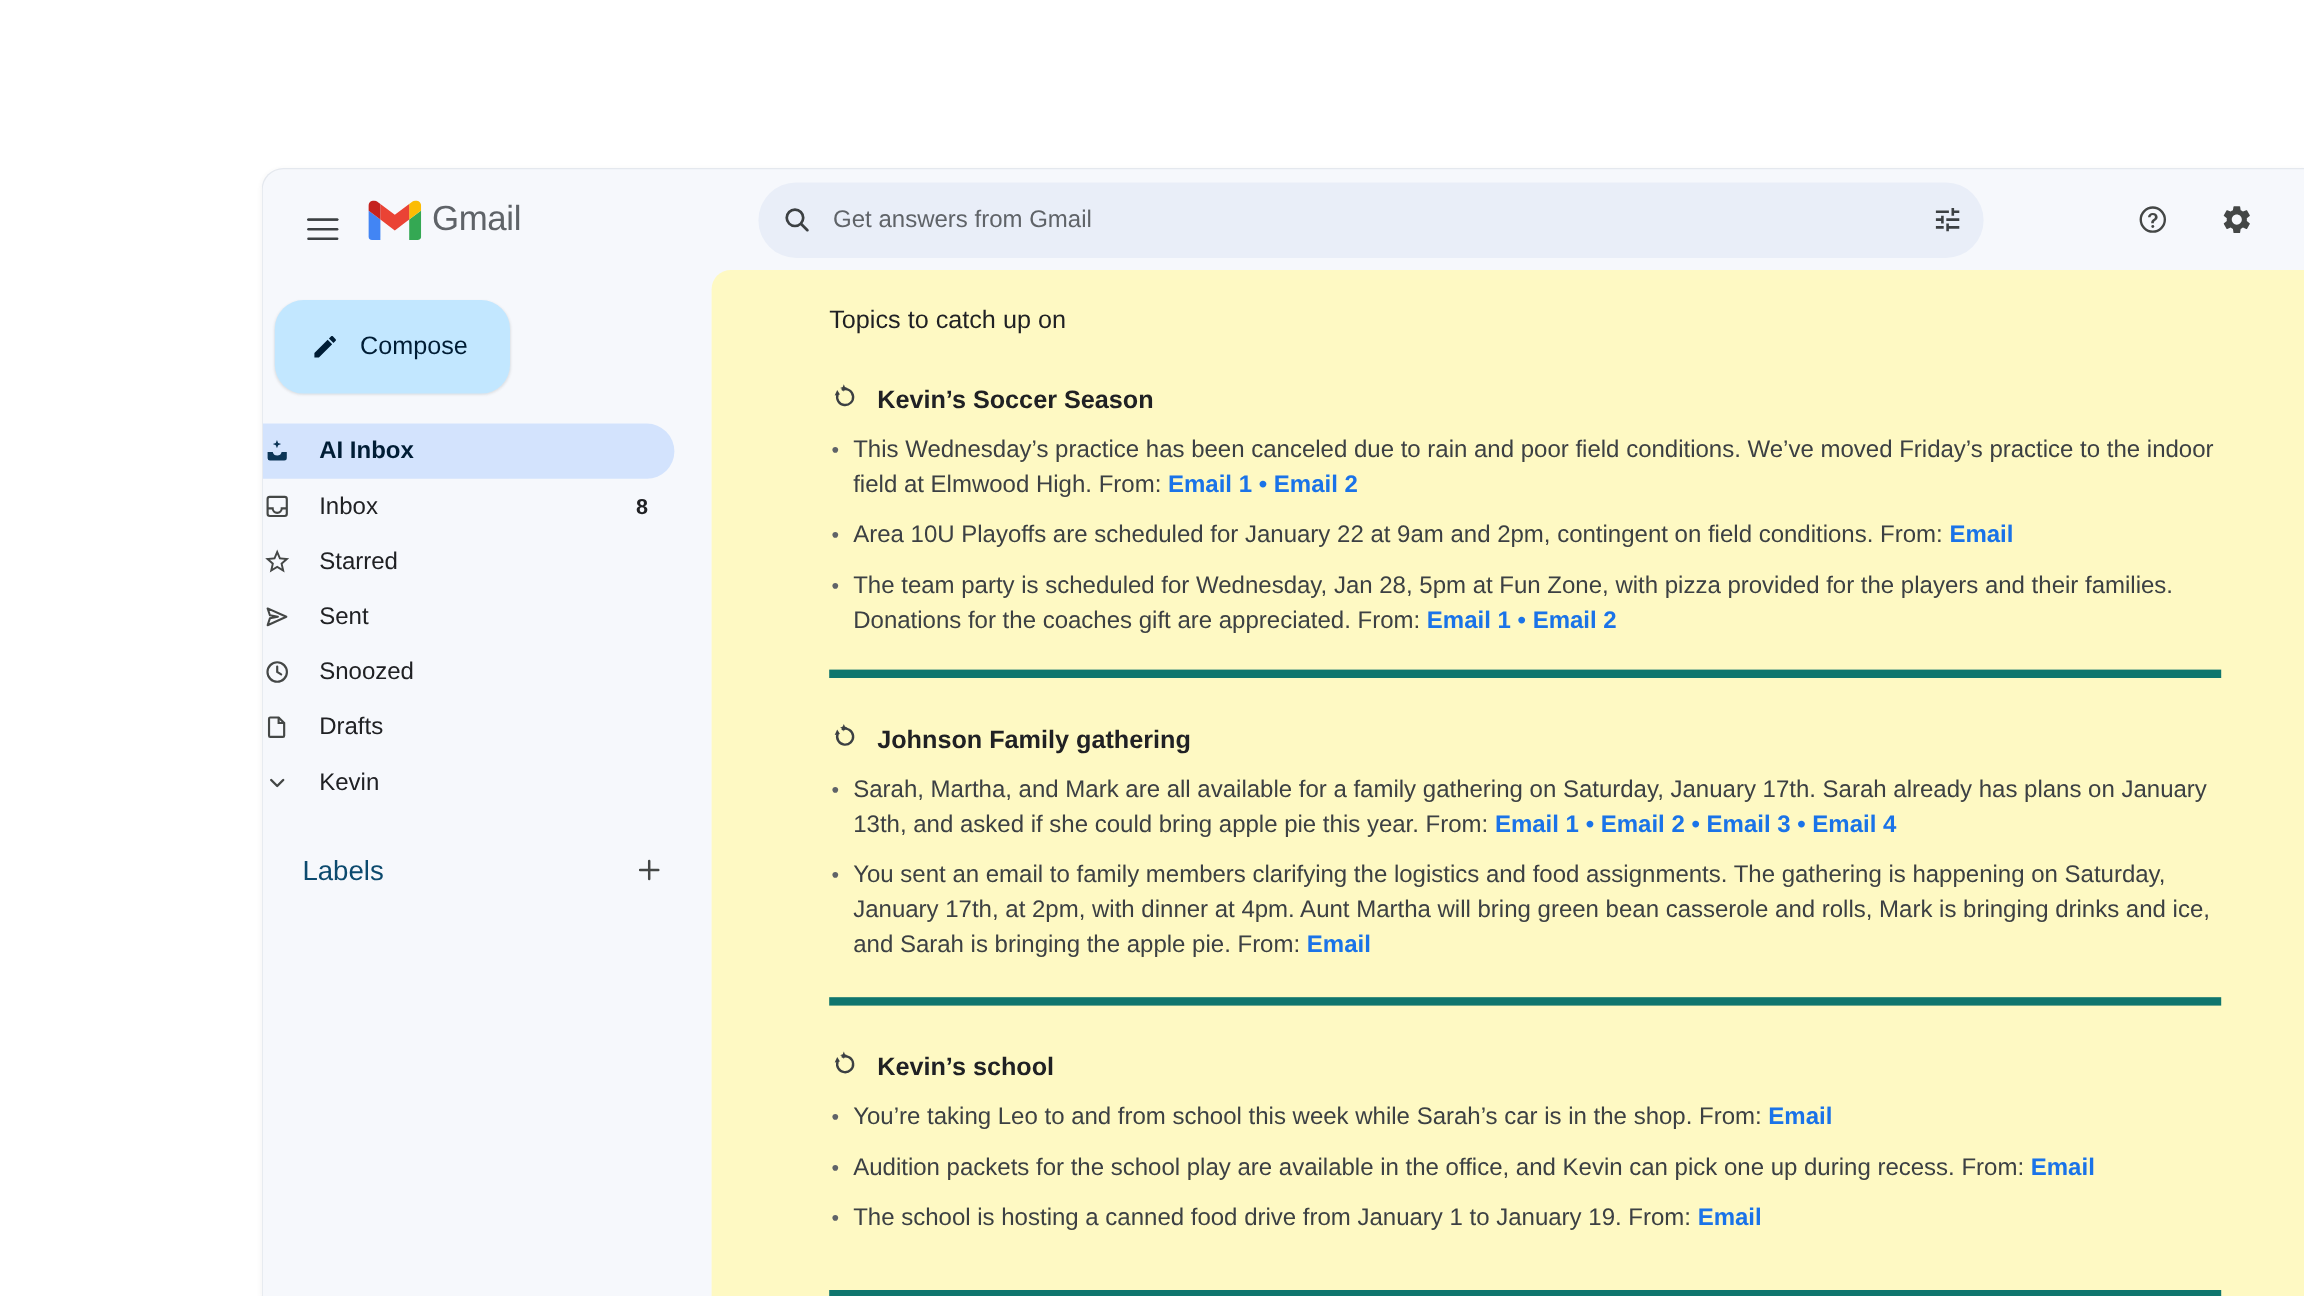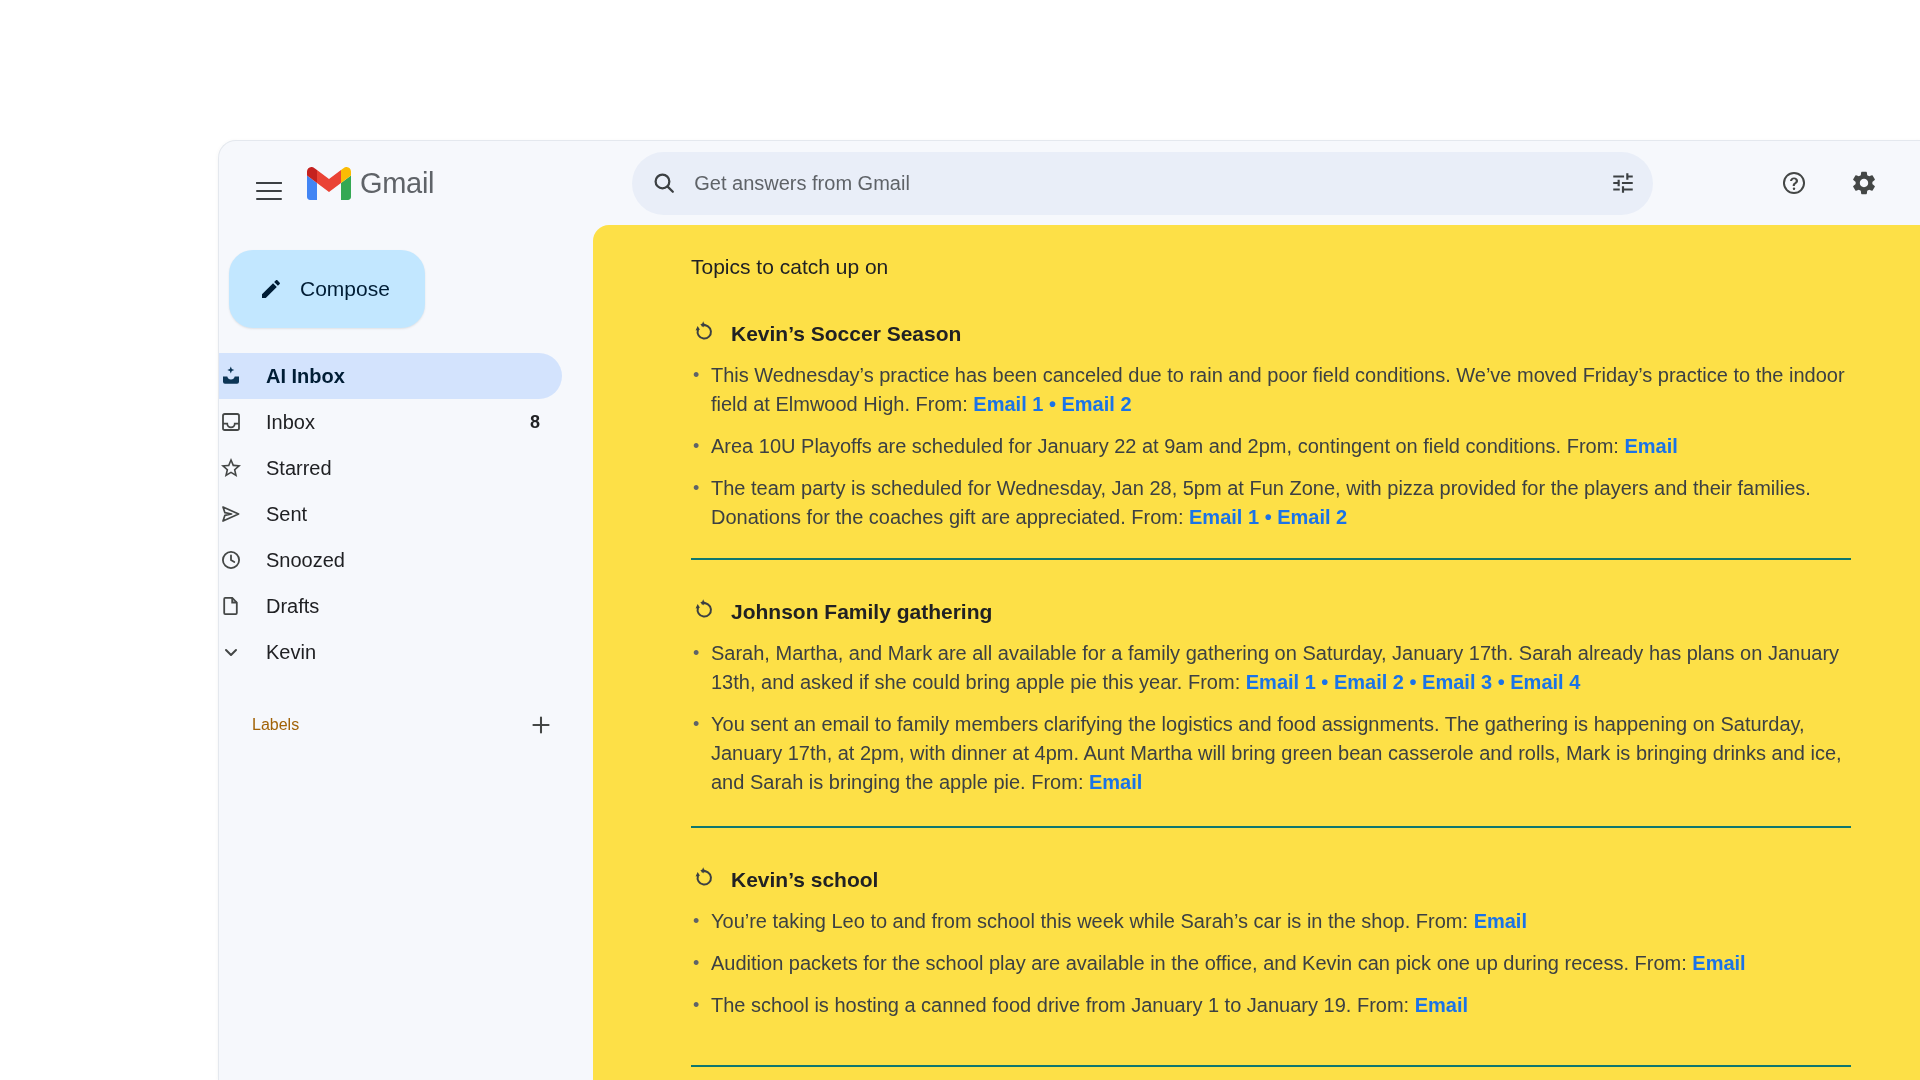--- a/index.html
+++ b/index.html
@@ -49,30 +49,30 @@
   .nav-item{ height:46px; display:flex; align-items:center; padding-right:22px;
     width:343px; border-radius:0 23px 23px 0; cursor:pointer; color:#202124; }
   .nav-item .nav-ic{ width:24px; height:24px; display:flex; align-items:center; justify-content:center; }
   .nav-item .nav-label{ font-size:20px; margin-left:23px; }
   .nav-item .nav-count{ margin-left:auto; font-size:18px; font-weight:700; color:#202124; }
   .nav-item.selected{ background:var(--selected-bg,#d3e3fd); }
   .nav-item.selected .nav-label{ font-weight:700; color:var(--navy,#001d35); }
 
   .labels-row{ margin-top:26px; height:48px; display:flex; align-items:center;
     padding-left:33px; padding-right:30px; }
-  .labels-heading{ font-size:16px; color:#a16207; }
+  .labels-heading{ font-size:23px; color:#0c4a6e; }
   .add-label{ margin-left:auto; width:44px; height:44px; border:none; background:transparent;
     border-radius:50%; cursor:pointer; display:flex; align-items:center; justify-content:center; }
 
   
-  .content{ flex:1; background:#fde047; border-top-left-radius:16px;
+  .content{ flex:1; background:#fef9c3; border-top-left-radius:16px;
     padding:28px 60px 0 98px; overflow:hidden; }
   .page-title{ font-size:21px; font-weight:500; color:#202124; line-height:27px; }
 
-  .topic-section{ padding:38px 0 29px; border-bottom:2px solid #0f766e; max-width:1160px; }
+  .topic-section{ padding:38px 0 29px; border-bottom:7px solid #0f766e; max-width:1160px; }
   .topic-section:first-child{ padding-top:40px; padding-bottom:26px; }
   .topic-section:last-child{ padding-bottom:45px; }
   .topic-header{ display:flex; align-items:center; gap:15px; height:28px; }
   .topic-header svg{ width:25px; height:25px; flex:0 0 auto; }
   .topic-title{ font-size:21px; font-weight:700; color:#202124; }
 
   .bullets{ list-style:none; margin-top:13px; }
   .bullet{ position:relative; padding-left:20px; font-size:20px; line-height:29px;
     color:#3c4043; margin-bottom:13px; }
   .bullet:last-child{ margin-bottom:0; }

